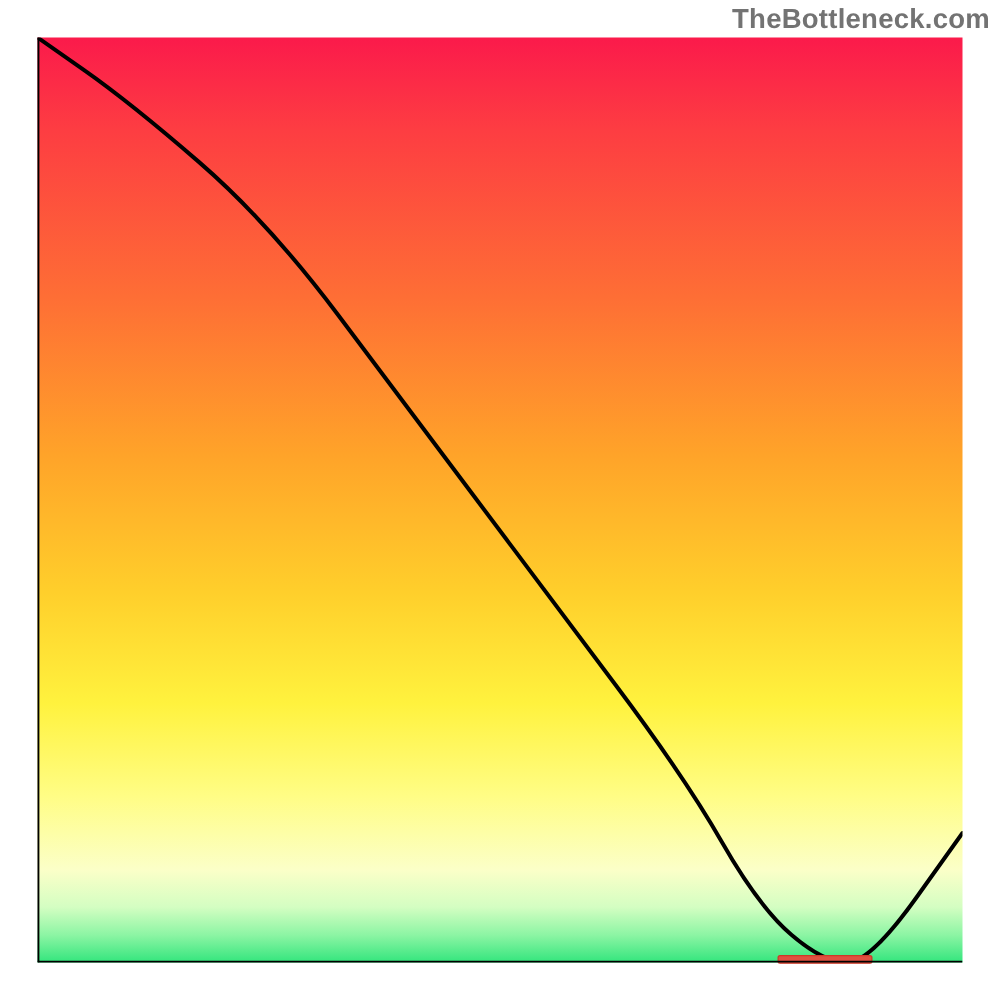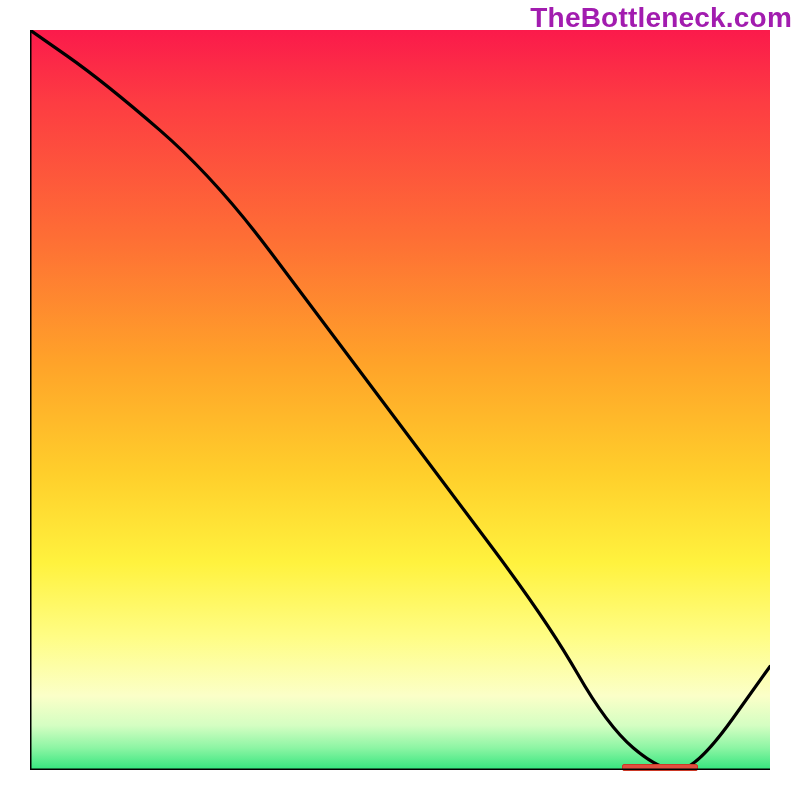--- a/index.html
+++ b/index.html
@@ -13,23 +13,23 @@
   }
   .wrap {
     position: relative;
     width: 800px;
     height: 800px;
   }
   .watermark {
     position: absolute;
     top: 2px;
     right: 8px;
-    font-size: 28px;
+    font-size: 22px;
     font-weight: 600;
-    color: #a21caf;
+    color: #737373;
     letter-spacing: 0.2px;
     z-index: 30;
   }
   .gradient {
     position: absolute;
     left: 30px;
     top: 30px;
     width: 740px;
     height: 740px;
     z-index: 1;

